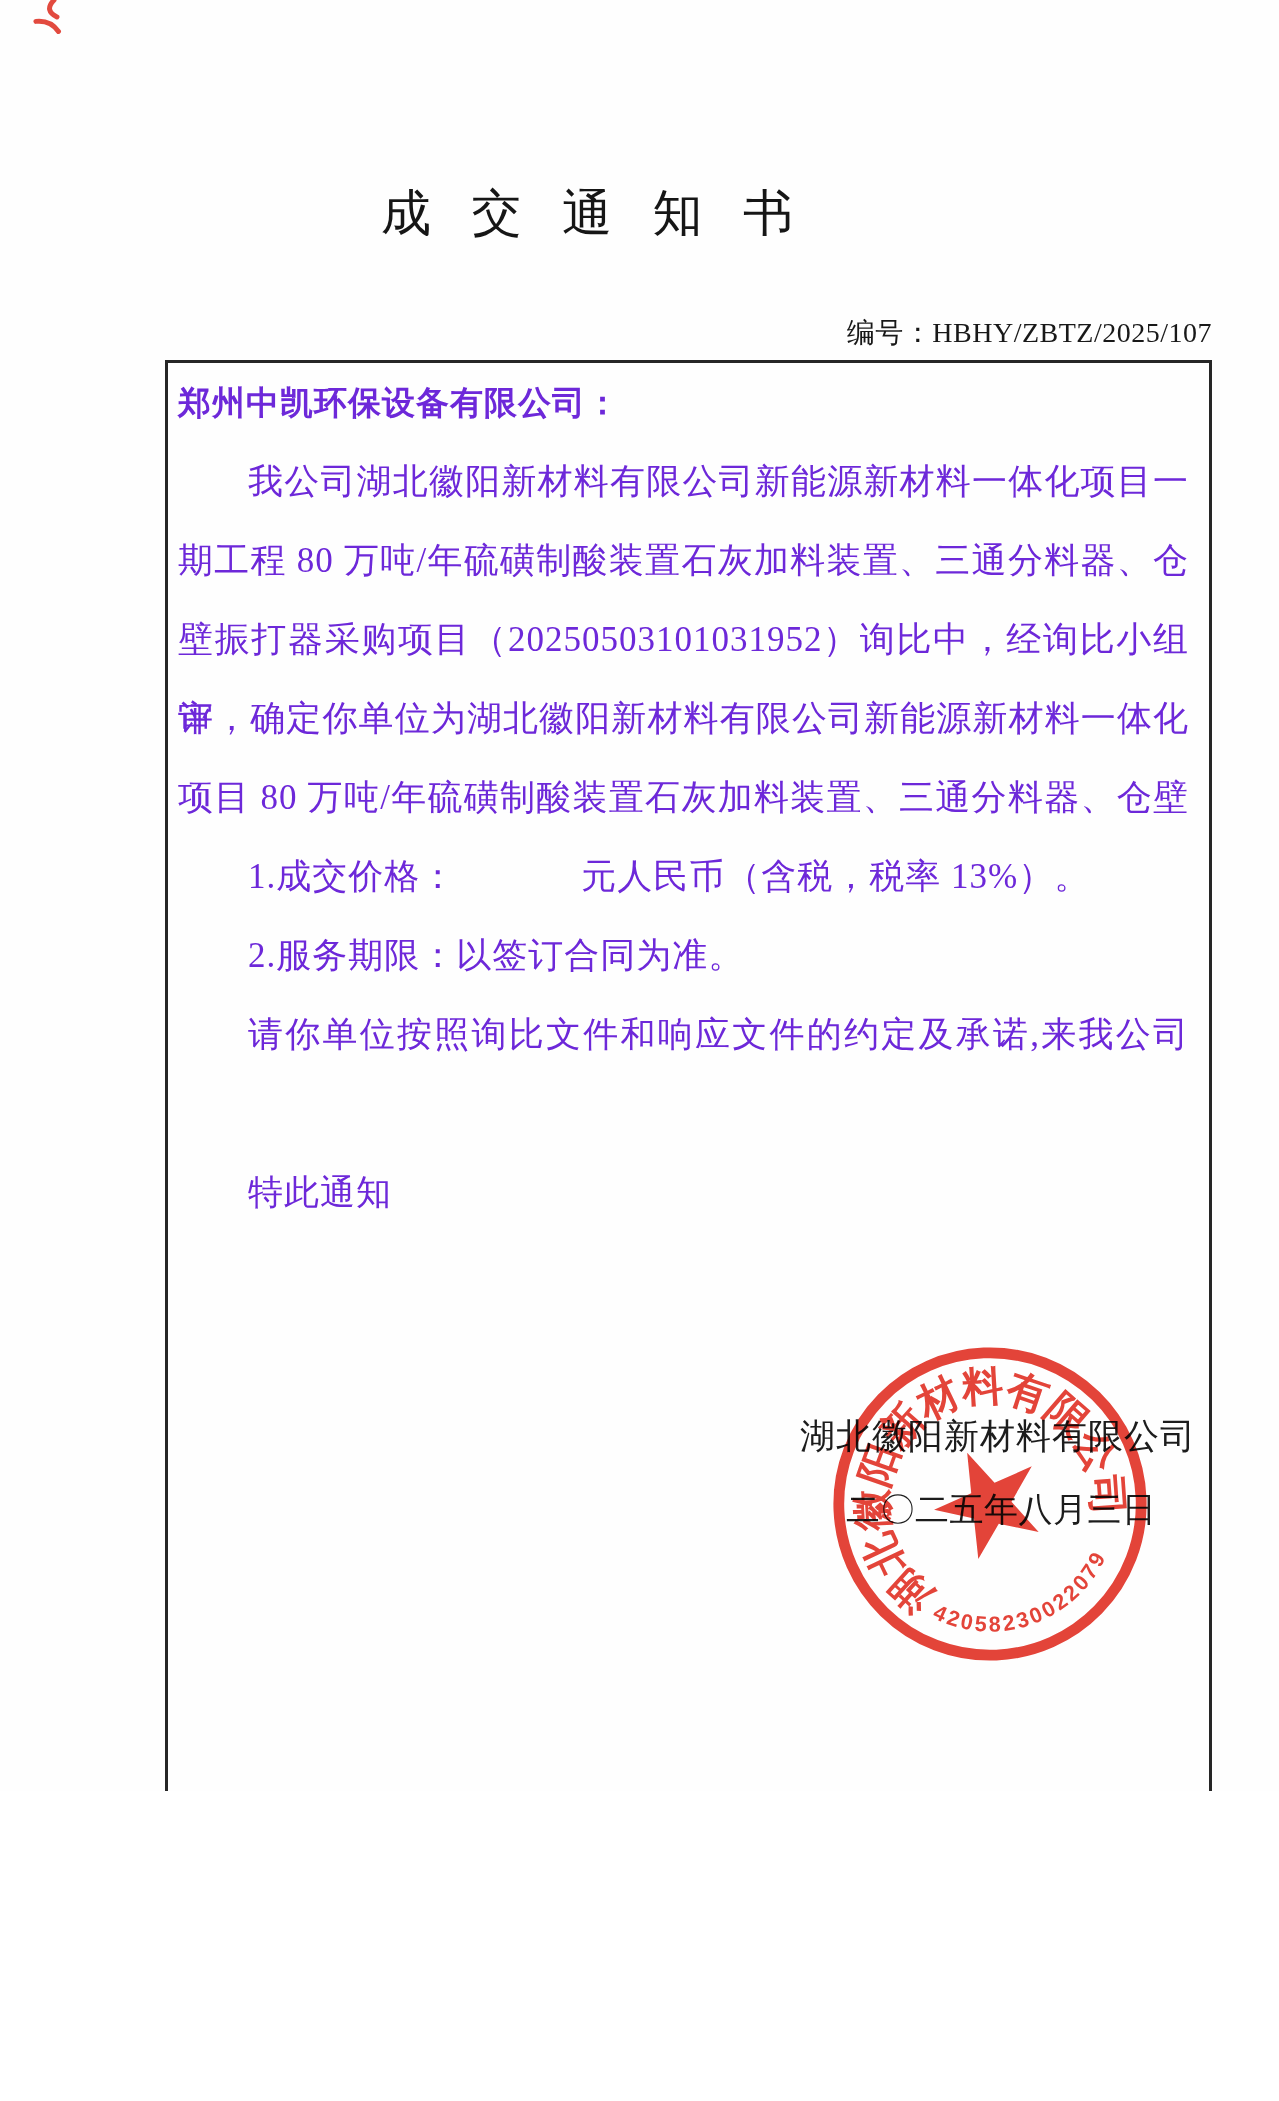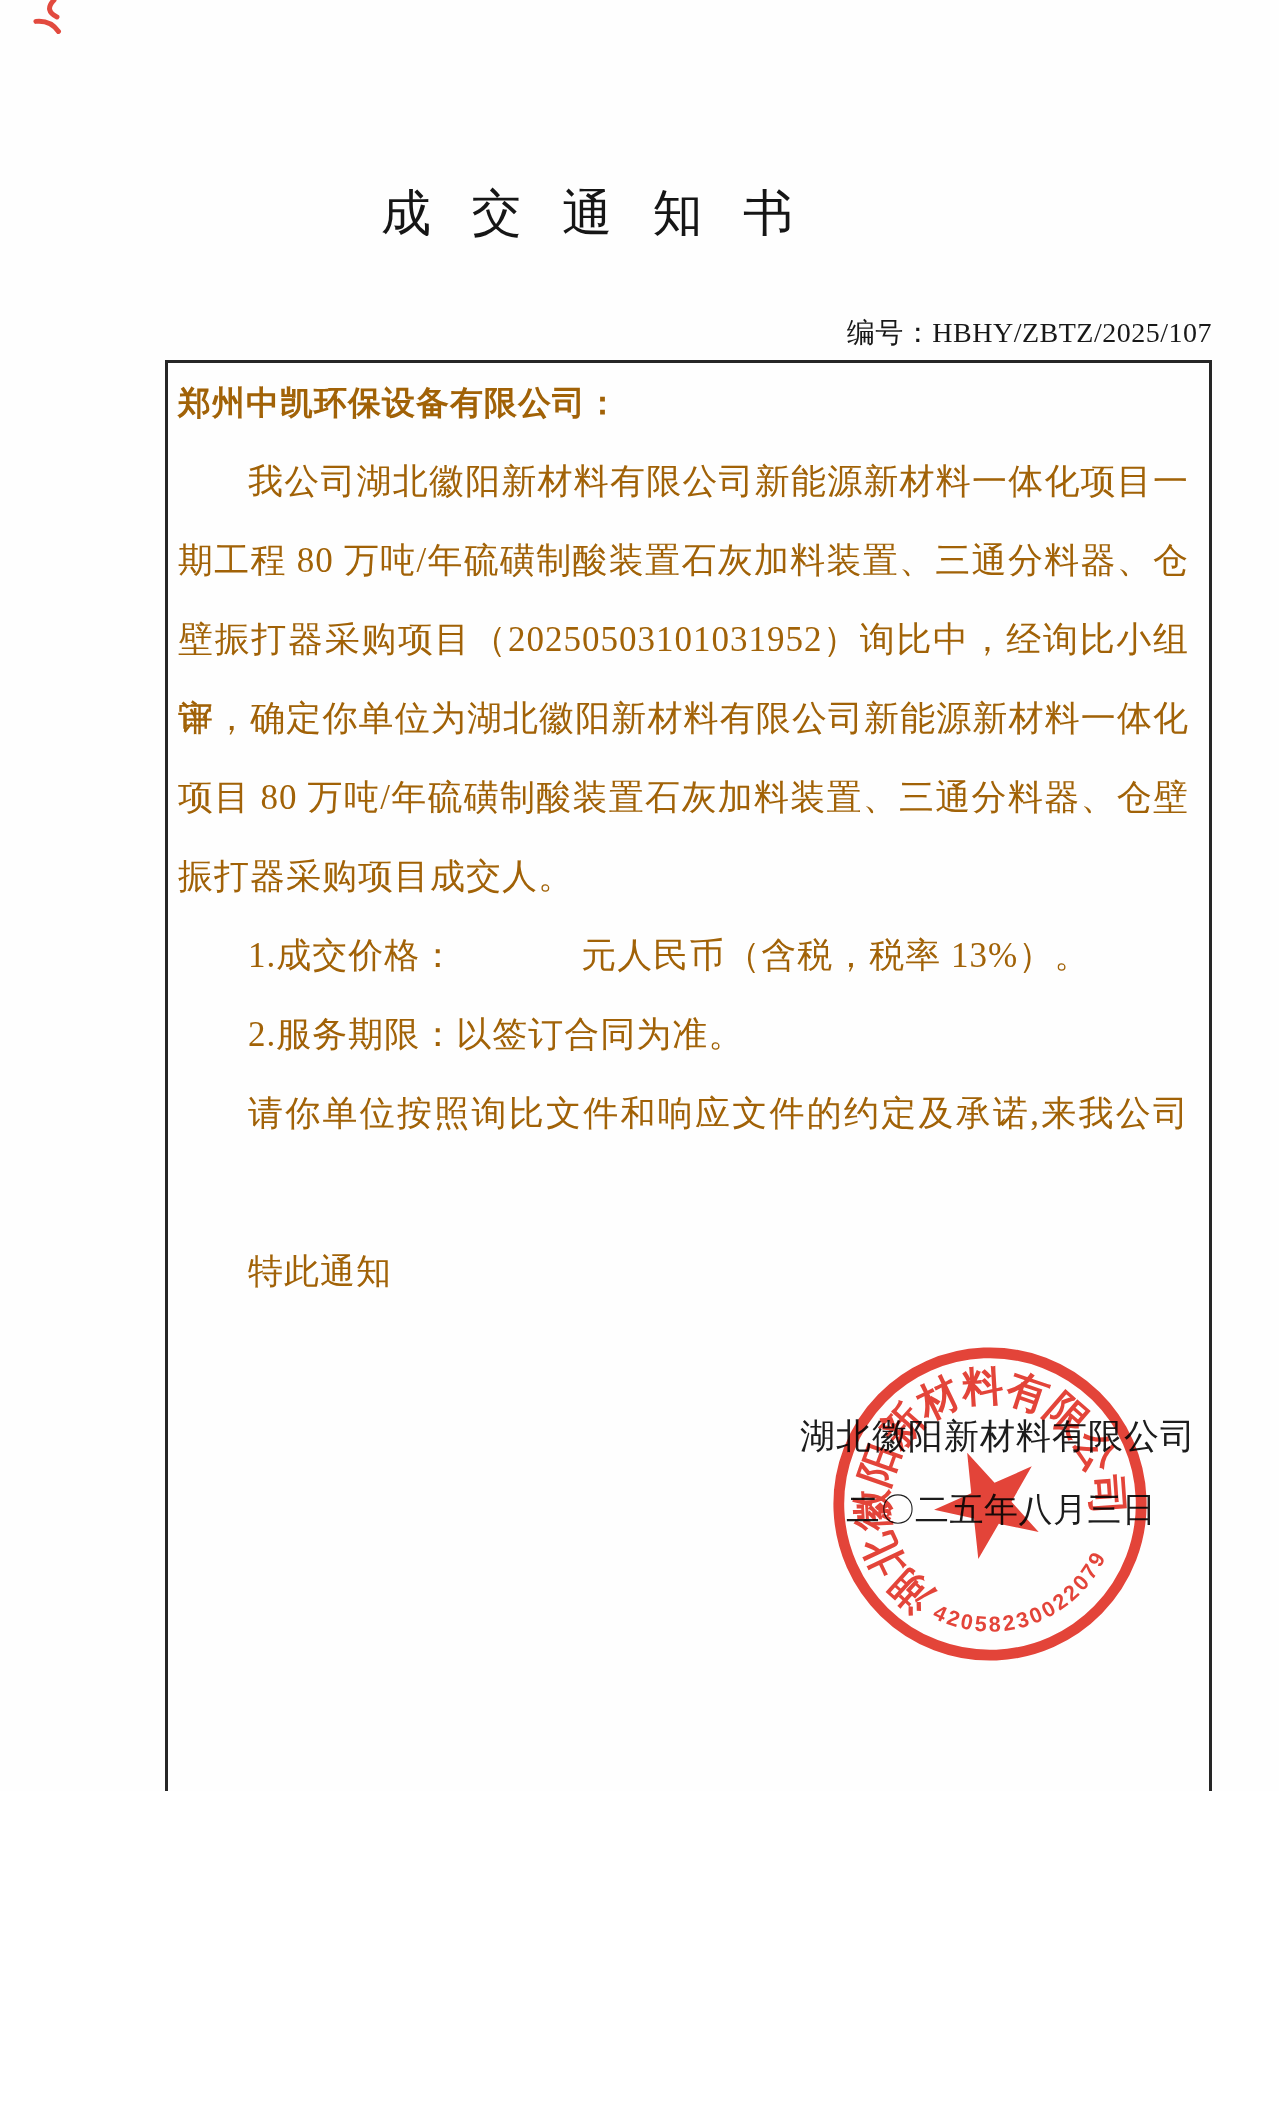--- a/index.html
+++ b/index.html
@@ -55,21 +55,21 @@
     border: 3px solid #262626;
     padding: 0 20px 0 10px;
   }
 
   .line {
     font-size: 35px;
     line-height: 79px;
     height: 79px;
     letter-spacing: 1px;
     white-space: nowrap;
-    color: #a16207;
+    color: #6d28d9;
   }
   .line.j {
     white-space: normal;
     text-align: justify;
     text-align-last: justify;
   }
   .indent { text-indent: 70px; }
 
   .greeting {
     font-family: "Liberation Sans", "DejaVu Sans", sans-serif;
@@ -130,21 +130,20 @@
 
   <div class="notice-box">
 
     <div class="line greeting">郑州中凯环保设备有限公司：</div>
 
     <div class="line j indent">我公司湖北徽阳新材料有限公司新能源新材料一体化项目一</div>
     <div class="line j">期工程 80 万吨/年硫磺制酸装置石灰加料装置、三通分料器、仓</div>
     <div class="line j">壁振打器采购项目（20250503101031952）询比中，经询比小组评</div>
     <div class="line j">审，确定你单位为湖北徽阳新材料有限公司新能源新材料一体化</div>
     <div class="line j">项目 80 万吨/年硫磺制酸装置石灰加料装置、三通分料器、仓壁</div>
-    <div class="line">振打器采购项目成交人。</div>
 
     <div class="line indent">
       <span>1.成交价格：</span><span class="blank-gap"></span><span>元人民币（含税，税率 13%）。</span>
     </div>
 
     <div class="line indent">2.服务期限：以签订合同为准。</div>
 
     <div class="line j indent">请你单位按照询比文件和响应文件的约定及承诺,来我公司</div>
 
     <div class="line"></div>

